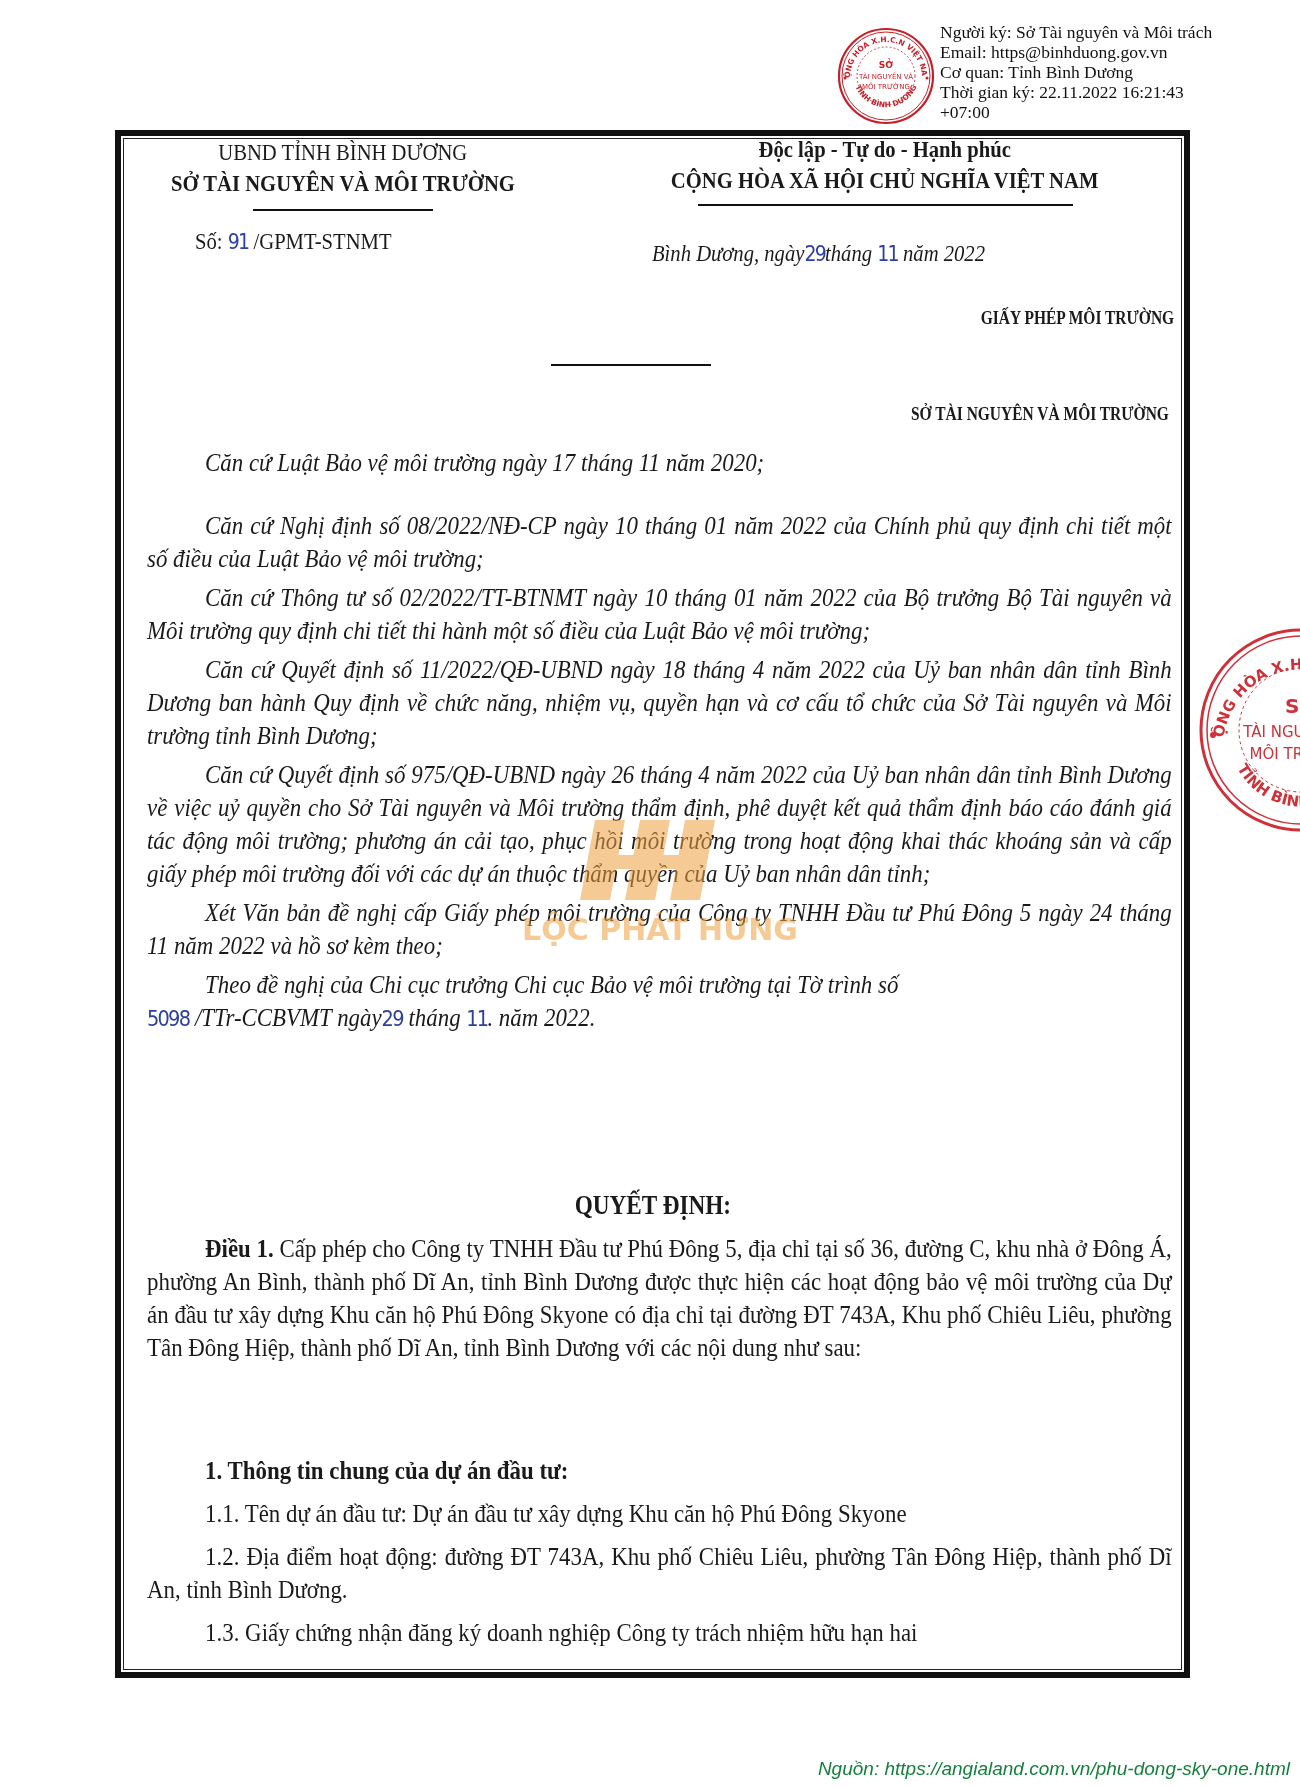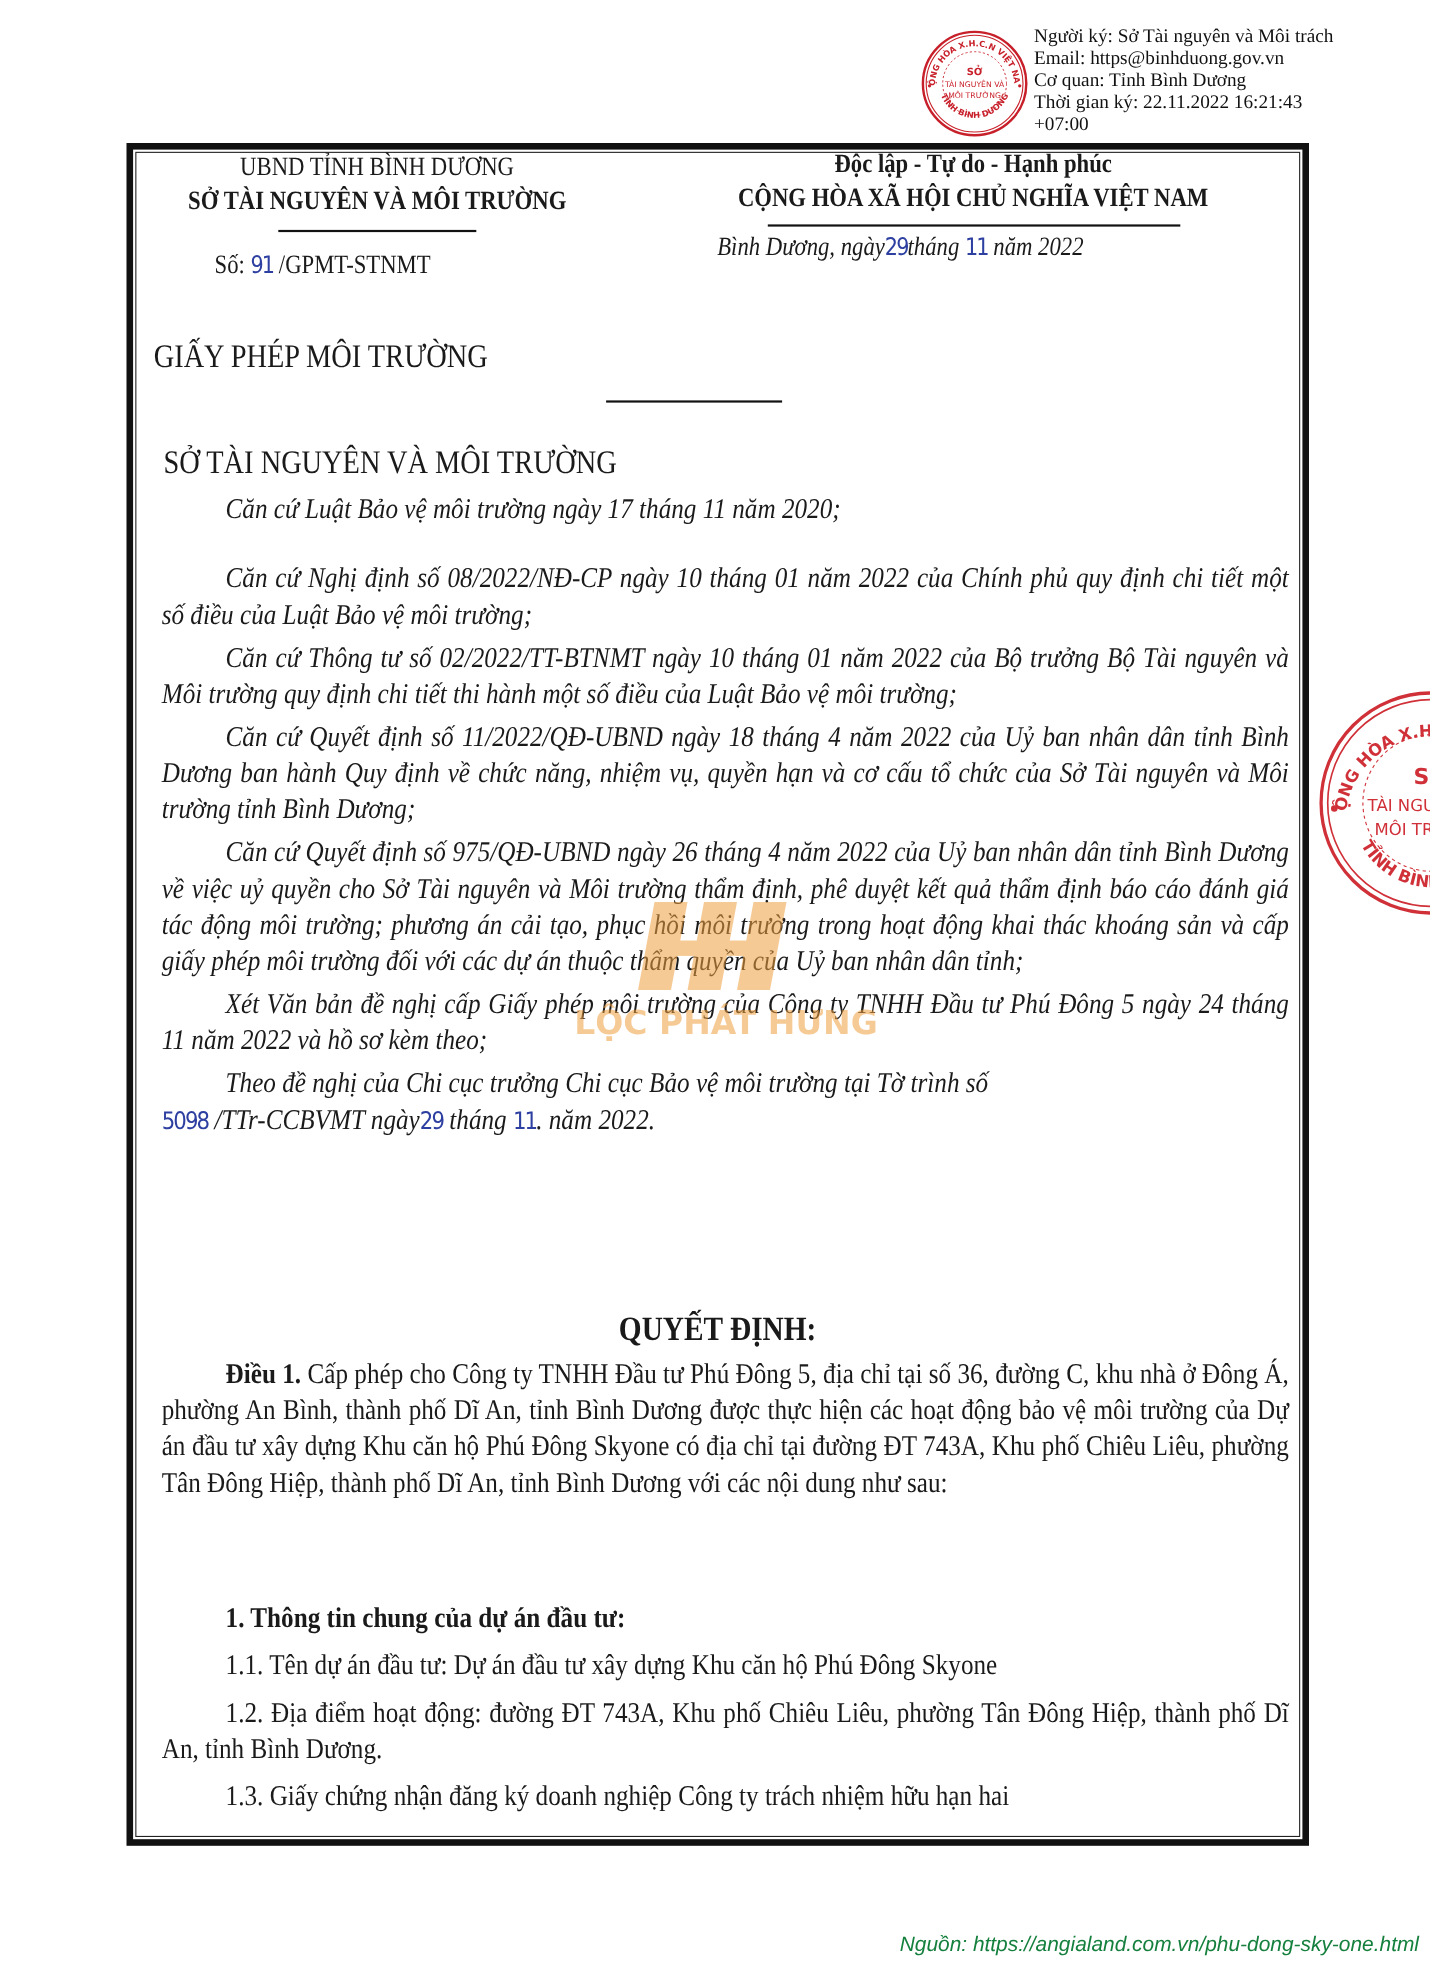--- a/index.html
+++ b/index.html
@@ -83,40 +83,40 @@
     .hdr-right .rule { width: 375px; margin-top: 8px; }
 
     .so-line {
       position: absolute;
       left: 195px; top: 228px;
       font-size: 24px;
       white-space: nowrap;
     }
     .date-line {
       position: absolute;
-      left: 652px; top: 212px;
+      left: 652px; top: 240px;
       font-size: 24px;
       font-style: italic;
       white-space: nowrap;
     }
     .hand {
       color: #2d3fa0;
       font-family: "DejaVu Sans", sans-serif;
       font-style: normal;
       font-size: 22px;
       letter-spacing: -2px;
     }
 
     
     .title {
       position: absolute;
       left: 115px; width: 1075px;
-      text-align: left;
-      font-weight: normal;
-      font-size: 30px;
+      text-align: right;
+      font-weight: bold;
+      font-size: 18px;
     }
     .t1 { top: 308px; }
     .t1-rule {
       position: absolute;
       left: 551px; top: 364px;
       width: 160px; height: 2px; background: #111;
     }
     .t2 { top: 404px; }
 
     
@@ -137,21 +137,21 @@
       transform: scaleX(0.88);
       transform-origin: left top;
       width: 113.6%;
     }
     .decision {
       position: absolute;
       left: 115px; width: 1075px;
       top: 1190px;
       text-align: center;
       font-weight: bold;
-      font-size: 31px;
+      font-size: 27px;
     }
 
     
     .edge-stamp {
       position: absolute;
       left: 1196px; top: 625px;
       width: 210px; height: 210px;
     }
 
     

